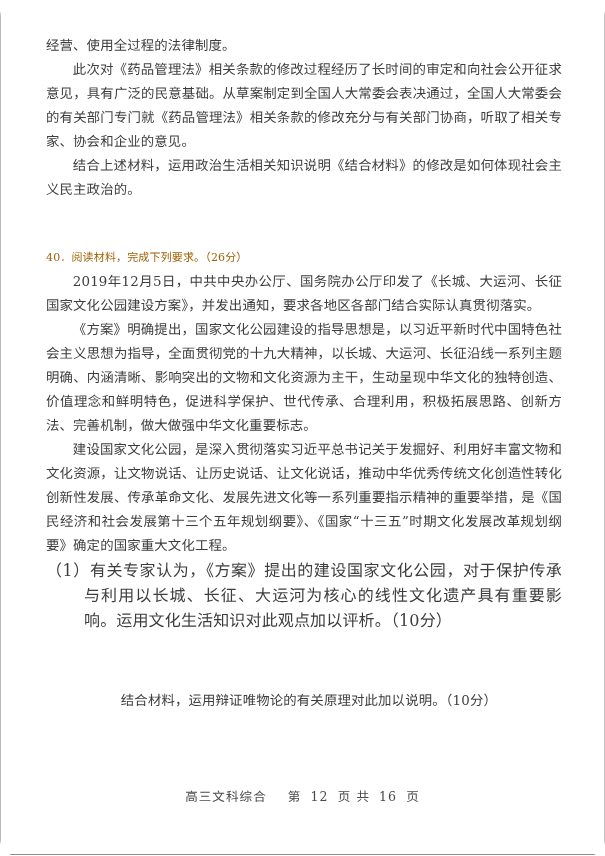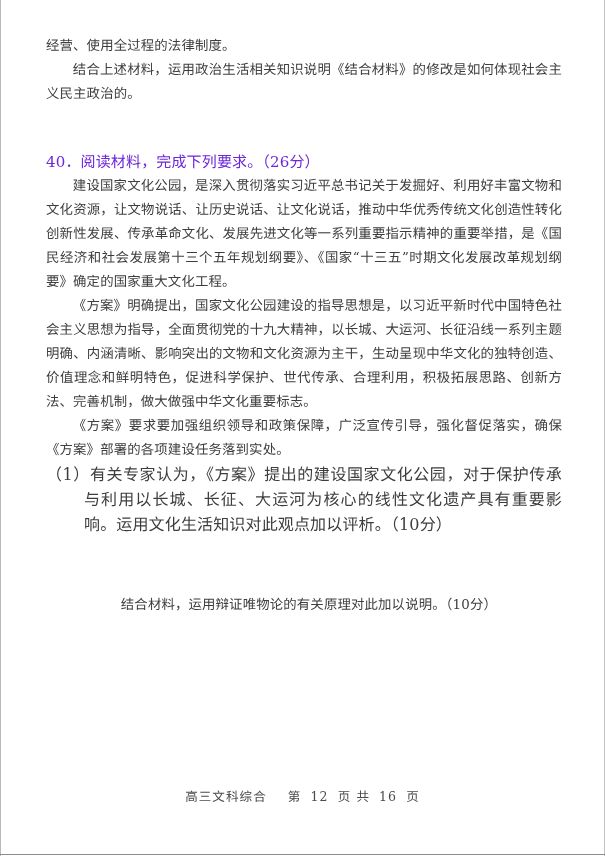--- a/index.html
+++ b/index.html
@@ -11,20 +11,21 @@
 
   .page {
     position: relative;
     width: 605px;
     height: 856px;
     background: #ffffff;
     overflow: hidden;
     box-sizing: border-box;
     font-family: "DejaVu Serif", "Liberation Serif", serif;
     color: #3b3b3b;
+    border-radius: 17px;
   }
 
   
   .edge-left {
     position: absolute;
     left: 0;
     top: 0;
     width: 1px;
     height: 856px;
     background: #b9b9b9;
@@ -67,24 +68,24 @@
   .para-indent {
     text-indent: 2em;
   }
 
   .gap-sm { height: 7px; }
   .gap-lg { height: 38px; }
   .gap-xl { height: 44px; }
 
   
   .q-head {
-    font-size: 15px;
+    font-size: 11px;
     line-height: 24px;
     margin: 0;
-    color: #6d28d9;
+    color: #a16207;
     letter-spacing: 0.15px;
   }
 
   
   .subq {
     font-size: 16px;
     line-height: 25px;
     margin: 0;
     padding-left: 38px;
     text-indent: -38px;
@@ -125,33 +126,34 @@
 <div class="page">
 
   <div class="edge-left"></div>
   <div class="edge-right"></div>
   <div class="edge-bottom"></div>
 
   <div class="content">
 
     <p class="para">经营、使用全过程的法律制度。</p>
 
+    <p class="para para-indent">此次对《药品管理法》相关条款的修改过程经历了长时间的审定和向社会公开征求意见，具有广泛的民意基础。从草案制定到全国人大常委会表决通过，全国人大常委会的有关部门专门就《药品管理法》相关条款的修改充分与有关部门协商，听取了相关专家、协会和企业的意见。</p>
 
     <p class="para para-indent">结合上述材料，运用政治生活相关知识说明《结合材料》的修改是如何体现社会主义民主政治的。</p>
 
     <div class="gap-xl"></div>
 
     <p class="q-head">40．阅读材料，完成下列要求。（26分）</p>
 
+    <p class="para para-indent">2019年12月5日，中共中央办公厅、国务院办公厅印发了《长城、大运河、长征国家文化公园建设方案》，并发出通知，要求各地区各部门结合实际认真贯彻落实。</p>
+
+    <p class="para para-indent">《方案》明确提出，国家文化公园建设的指导思想是，以习近平新时代中国特色社会主义思想为指导，全面贯彻党的十九大精神，以长城、大运河、长征沿线一系列主题明确、内涵清晰、影响突出的文物和文化资源为主干，生动呈现中华文化的独特创造、价值理念和鲜明特色，促进科学保护、世代传承、合理利用，积极拓展思路、创新方法、完善机制，做大做强中华文化重要标志。</p>
 
     <p class="para para-indent">建设国家文化公园，是深入贯彻落实习近平总书记关于发掘好、利用好丰富文物和文化资源，让文物说话、让历史说话、让文化说话，推动中华优秀传统文化创造性转化创新性发展、传承革命文化、发展先进文化等一系列重要指示精神的重要举措，是《国民经济和社会发展第十三个五年规划纲要》、《国家“十三五”时期文化发展改革规划纲要》确定的国家重大文化工程。</p>
 
-    <p class="para para-indent">《方案》明确提出，国家文化公园建设的指导思想是，以习近平新时代中国特色社会主义思想为指导，全面贯彻党的十九大精神，以长城、大运河、长征沿线一系列主题明确、内涵清晰、影响突出的文物和文化资源为主干，生动呈现中华文化的独特创造、价值理念和鲜明特色，促进科学保护、世代传承、合理利用，积极拓展思路、创新方法、完善机制，做大做强中华文化重要标志。</p>
-
-    <p class="para para-indent">《方案》要求要加强组织领导和政策保障，广泛宣传引导，强化督促落实，确保《方案》部署的各项建设任务落到实处。</p>
 
     <p class="subq">（1）有关专家认为，《方案》提出的建设国家文化公园，对于保护传承与利用以长城、长征、大运河为核心的线性文化遗产具有重要影响。运用文化生活知识对此观点加以评析。（10分）</p>
 
     <div class="gap-lg"></div>
 
 
     <div class="gap-sm"></div>
 
     <p class="subq-cont">结合材料，运用辩证唯物论的有关原理对此加以说明。（10分）</p>
 

